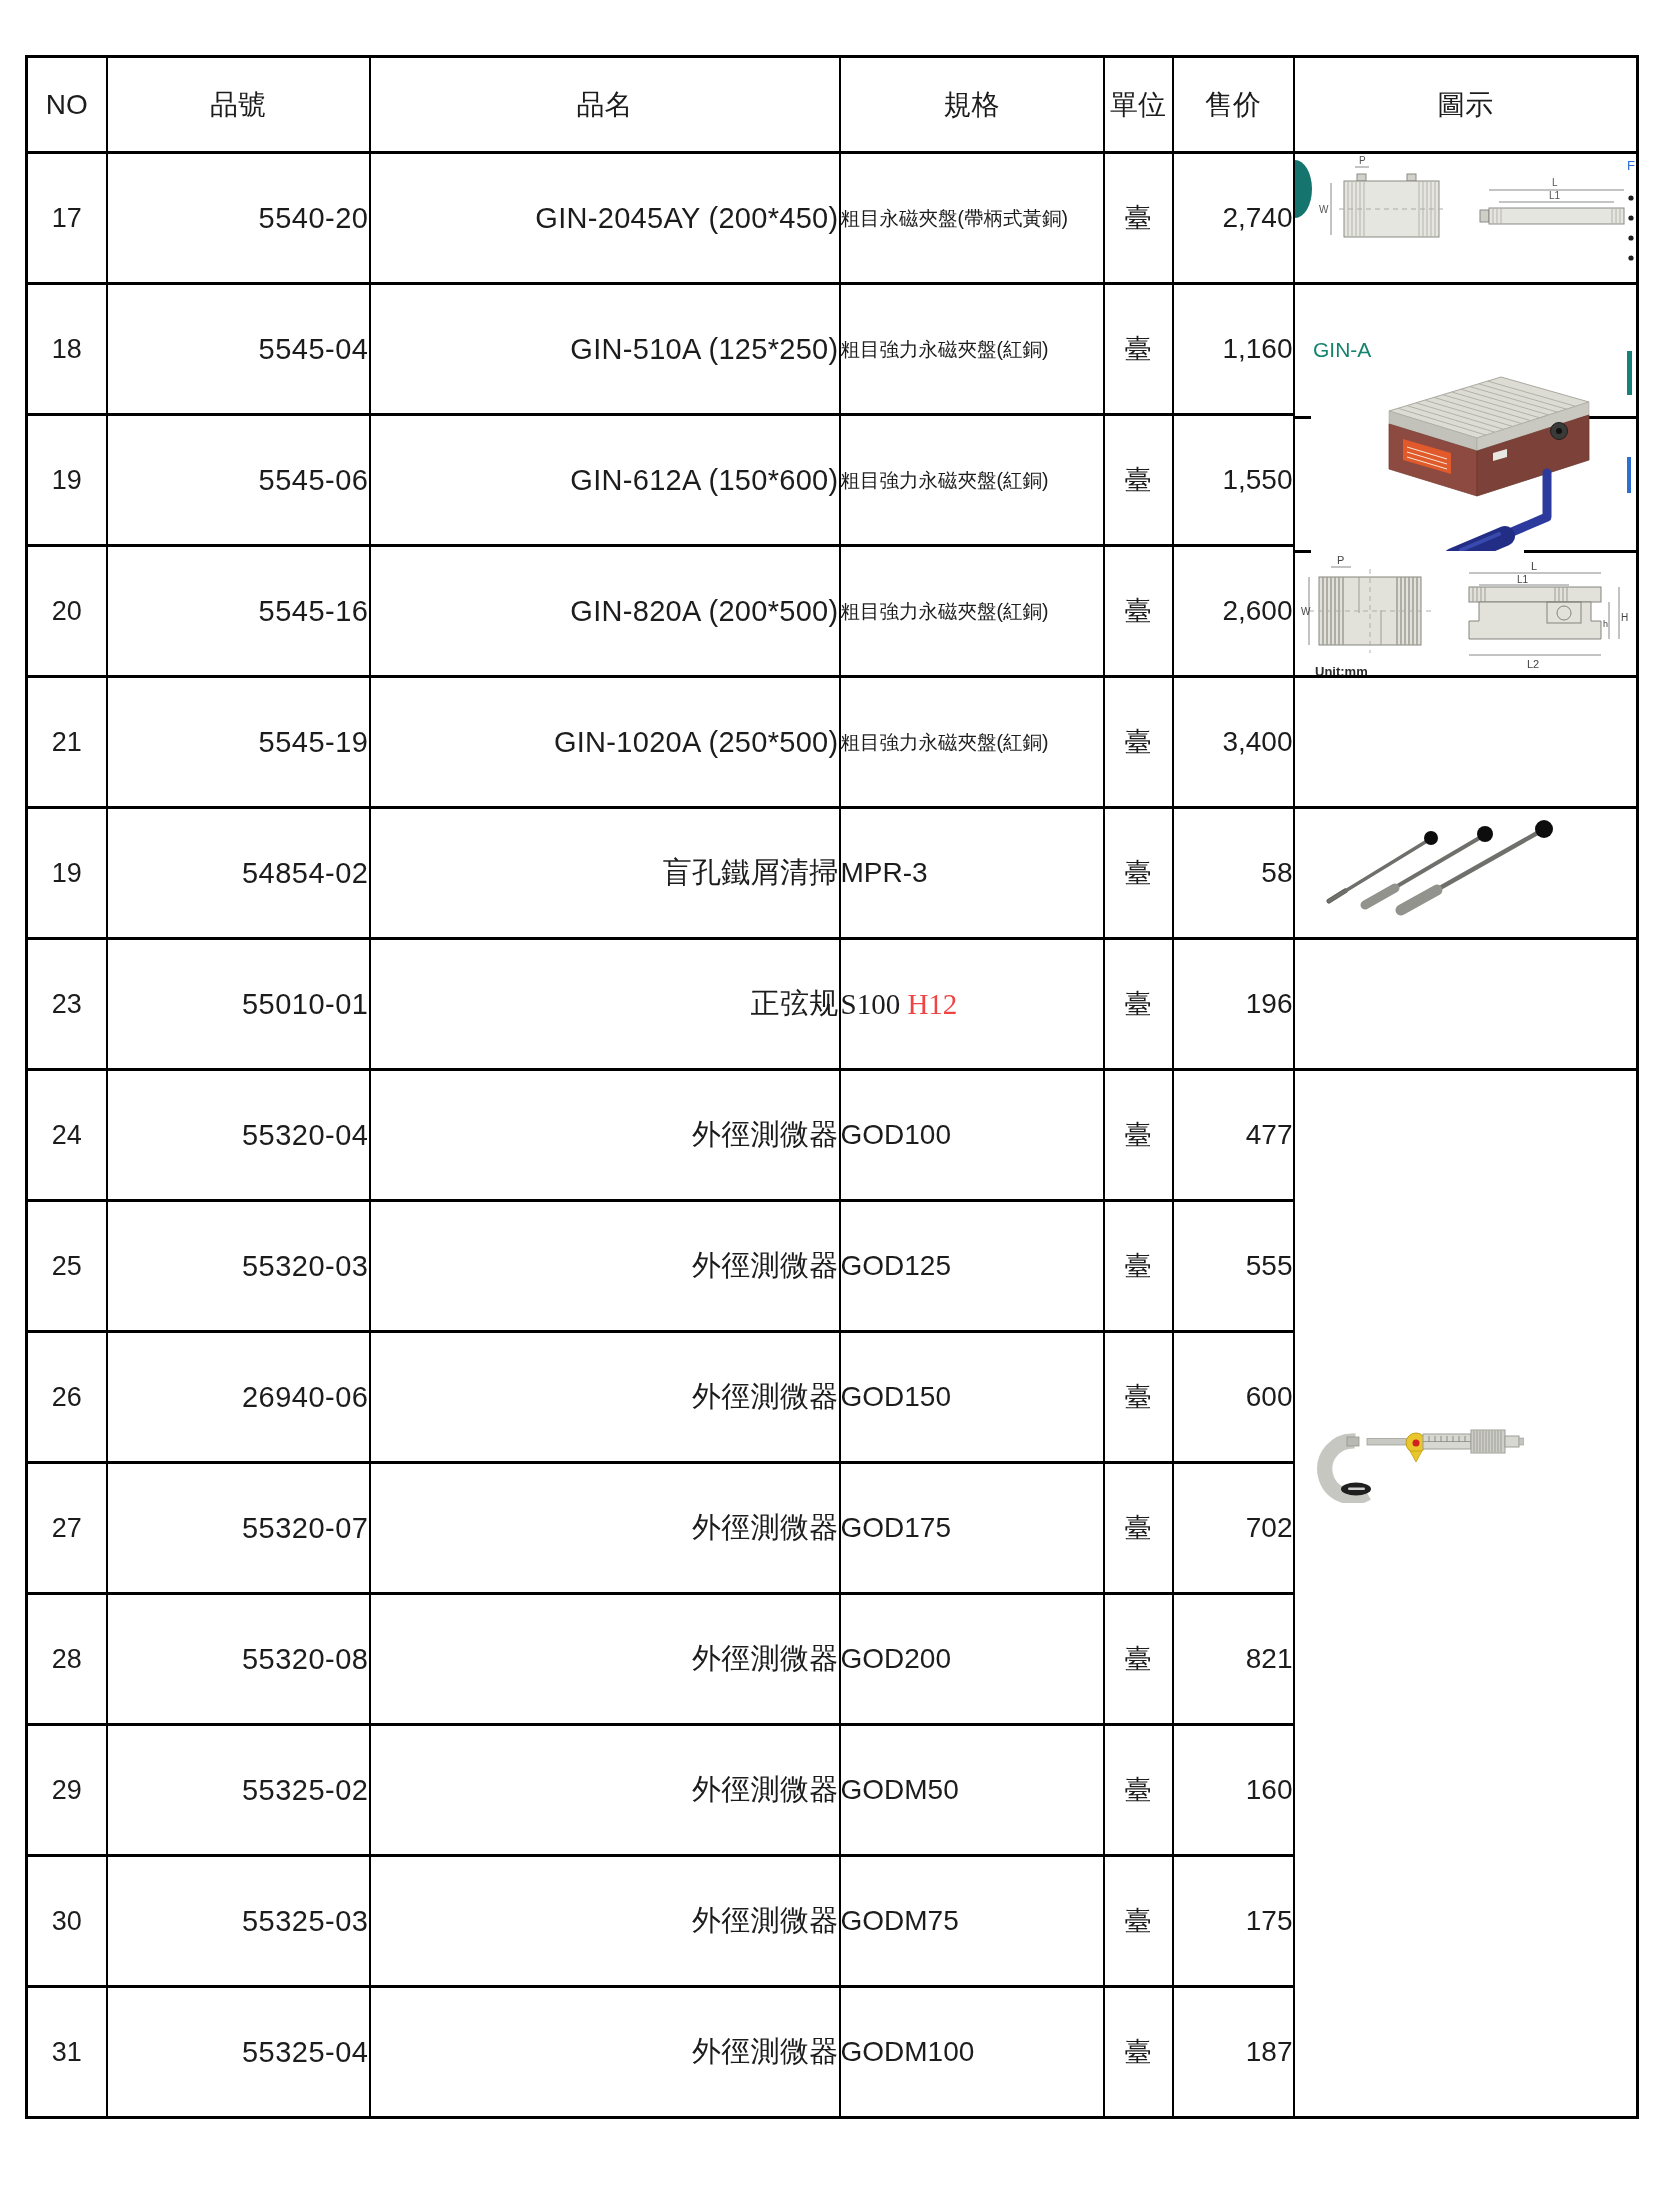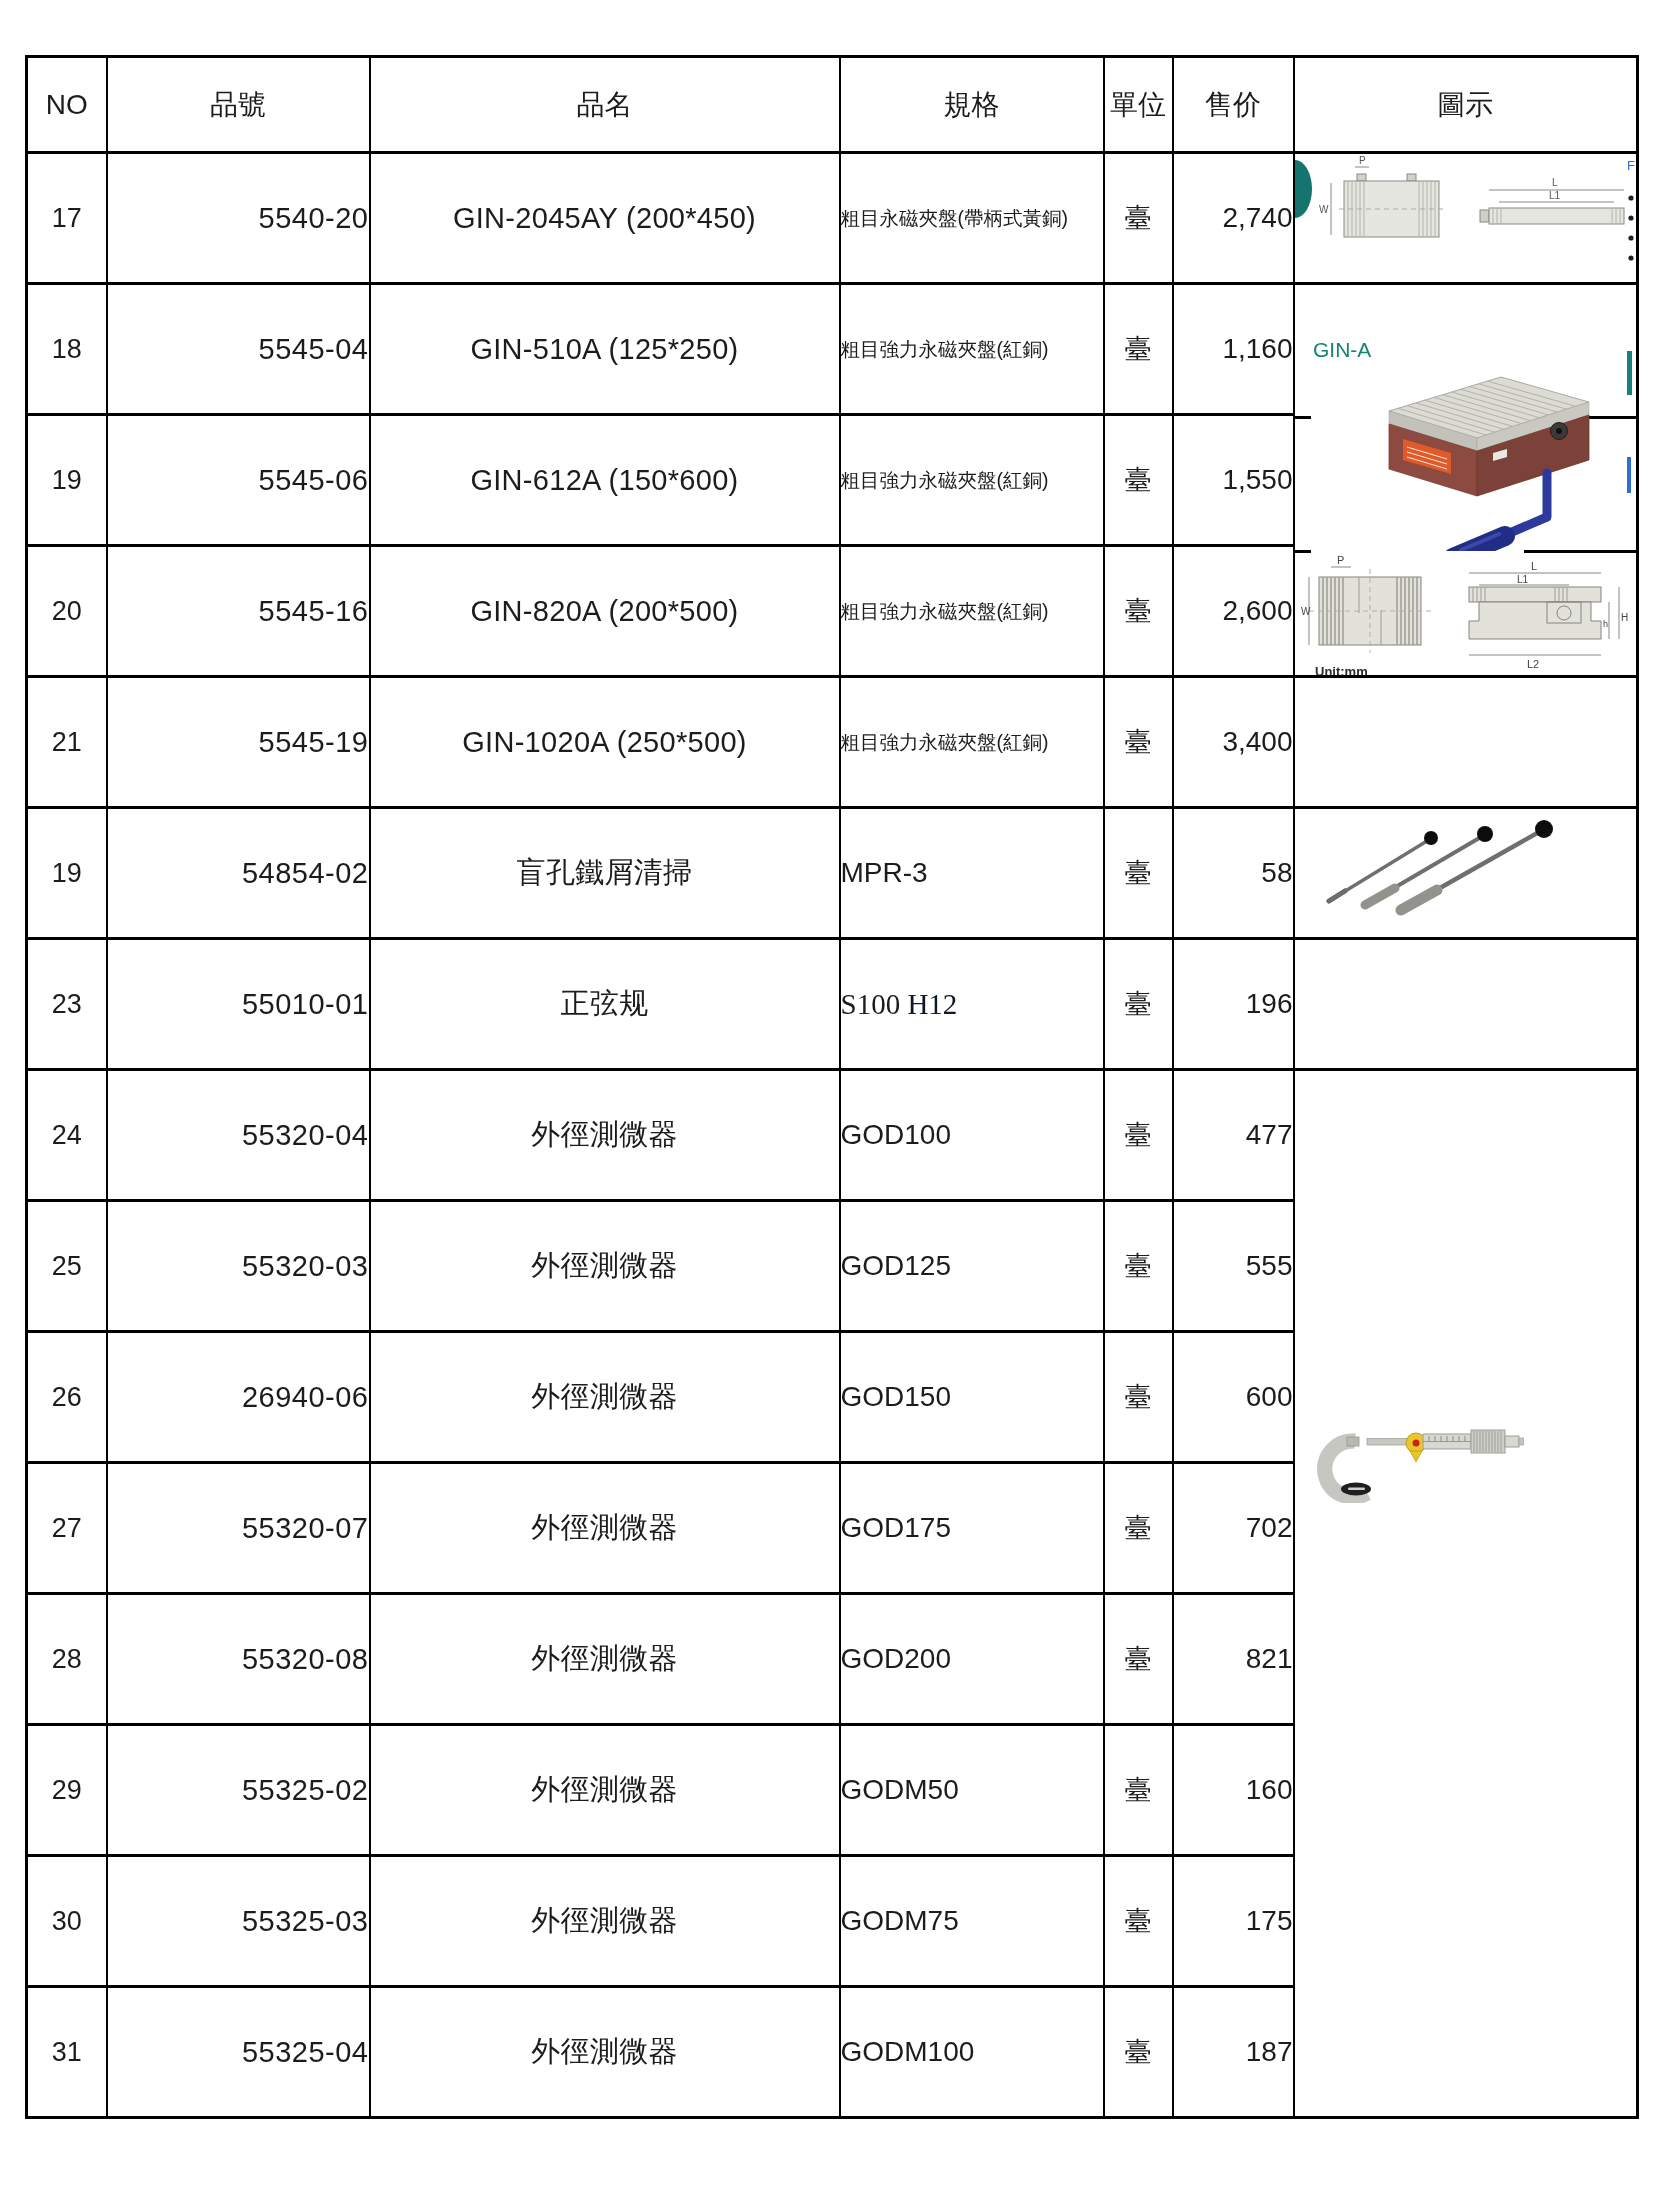--- a/index.html
+++ b/index.html
@@ -25,25 +25,25 @@
   table.price{border:3px solid #000;}
   thead tr{height:96px;}
   tbody tr{height:131px;}
   thead th{
     font-size:28px;font-weight:400;text-align:center;
     border-bottom-width:4px;
     margin-top:28px;
   }
   .c-no{text-align:center;font-size:27px;}
   .c-code{text-align:right;padding-left:9px;font-size:29px;letter-spacing:.5px;border-radius:17px;}
-  .c-name{text-align:center;padding-left:9px;font-size:29px;letter-spacing:.3px;}
+  .c-name{text-align:right;padding-left:9px;font-size:29px;letter-spacing:.3px;}
   .c-spec{text-align:left;padding-left:6px;font-size:28px;}
   .c-spec.small{font-size:19.5px;letter-spacing:0;}
   .c-spec.serif{font-family:"Liberation Serif","DejaVu Serif",serif;font-size:29px;}
-  .red{color:#0f172a;}
+  .red{color:#ef4444;}
   .c-unit{text-align:center;font-size:27px;}
   .c-price{text-align:right;padding-right:22px;font-size:28px;}
   .c-img{position:relative;padding:0;}
   .illus{position:absolute;}
   .teal-bulge{
     position:absolute;left:0;top:6px;width:17px;height:58px;
     background:#15756e;
     border-radius:0 100% 100% 0 / 0 50% 50% 0;
   }
   .edge-bar{position:absolute;}

